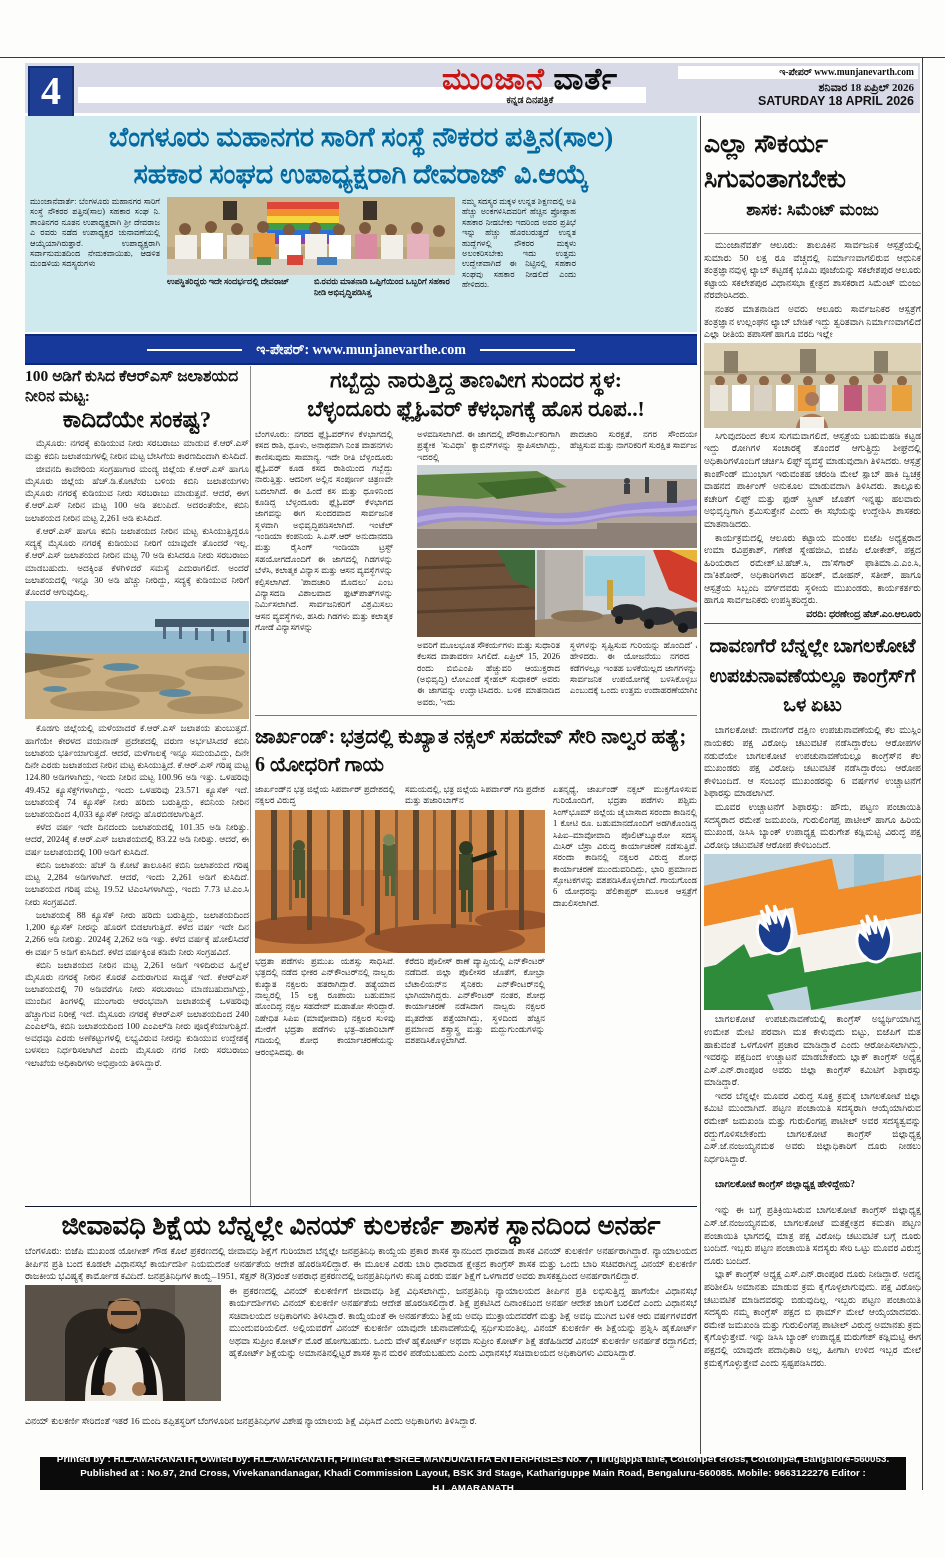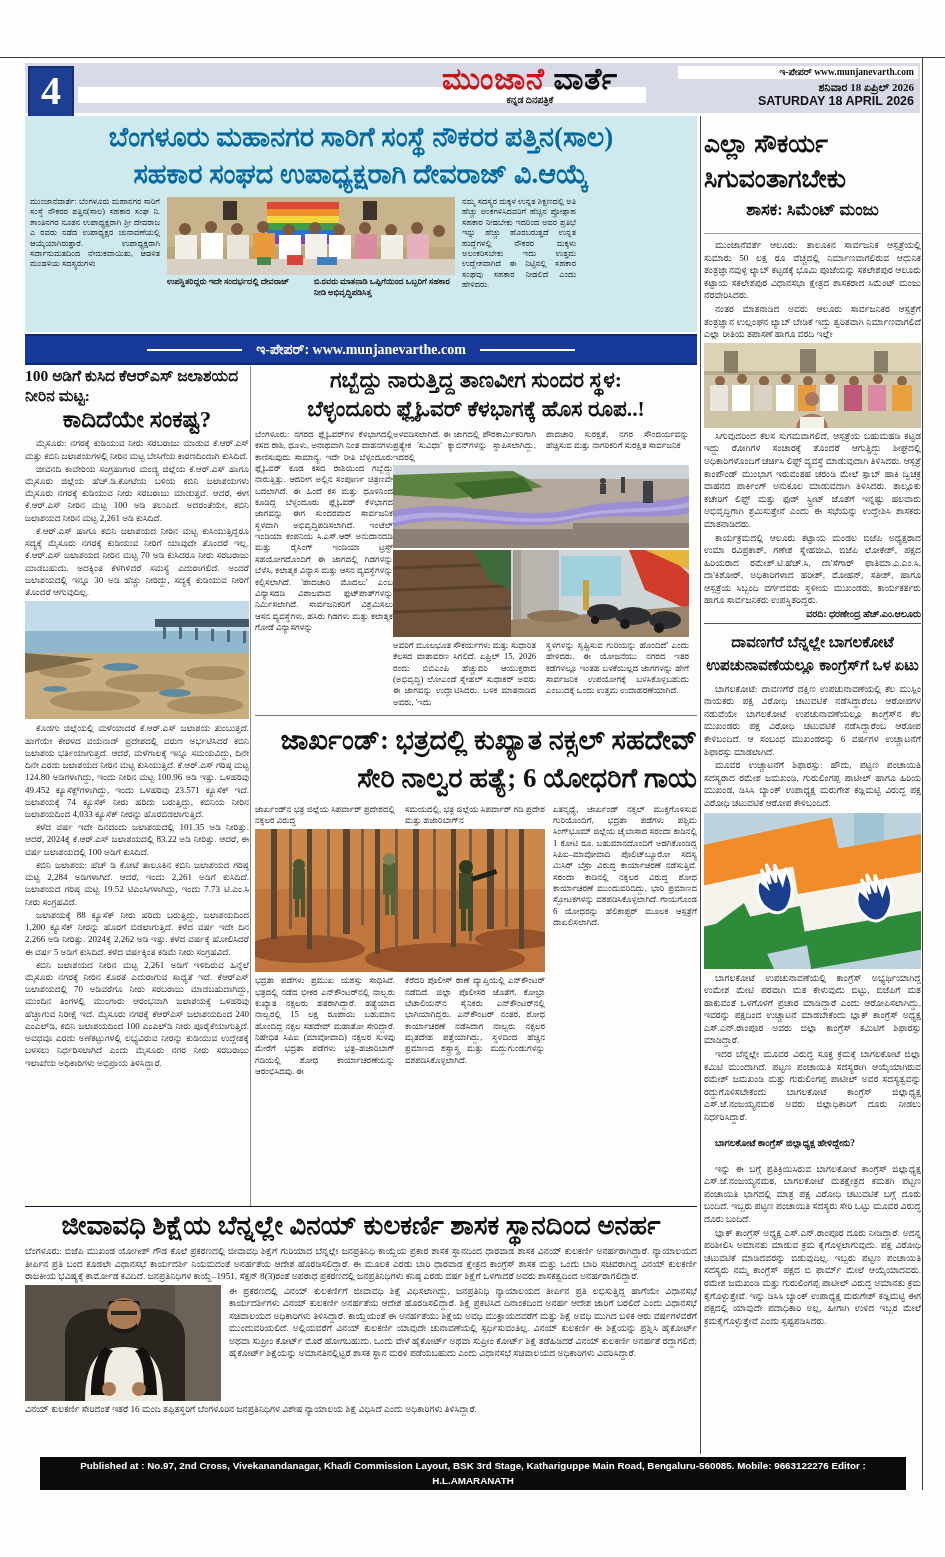--- a/index.html
+++ b/index.html
@@ -44,53 +44,53 @@
   .banner-dash{height:2px;width:95px;background:#fff}
   
   #left-col{left:25px;top:366px;width:224px;height:842px;overflow:hidden}
   #krs-h1{text-align:left;font-weight:bold;font-size:15.5px;line-height:1.3;margin:0}
   #krs-h2{text-align:center;font-weight:bold;font-size:23px;margin:1px 0 4px}
   .body-p{font-size:9px;line-height:1.36;text-align:justify;text-indent:11px;margin:0 0 1px}
   .photo{display:block;overflow:hidden}
   #krs-photo{width:224px;height:118px;margin:3px 0}
   #mid-col{left:255px;top:366px;width:442px;height:842px;overflow:hidden}
   .mid-h{text-align:center;font-size:21.5px;line-height:1.35;font-weight:bold;margin:0 0 5px}
-  #jh-h{text-align:right;font-size:27px;line-height:1.4;font-weight:bold;margin:0 0 6px}
-  #fly-row{display:flex;gap:0}
+  #jh-h{text-align:left;font-size:20px;line-height:1.4;font-weight:bold;margin:0 0 6px}
+  #fly-row{display:flex;gap:24px}
   #fly-c1{width:138px;flex:none}
   #fly-right{width:296px;flex:none}
   .two-col{display:flex;gap:10px}
   .two-col > div{width:50%}
   .small-p{font-size:8.6px;line-height:1.32;text-align:justify;margin:0}
   #fly-photo1{width:296px;height:83px;margin-top:2px}
   #fly-photo2{width:296px;height:87px;margin-top:2px;margin-bottom:3px}
   #mid-divider{border:0;border-top:1px solid #777;margin:7px 0 6px}
   #jh-row{display:flex;gap:8px}
   #jh-left{width:290px;flex:none}
   #jh-photo{width:290px;height:143px;margin:3px 0}
   #jh-c3{width:144px;flex:none}
   
   #right-col{left:704px;top:126px;width:217px;height:1328px;overflow:hidden}
   #manju-h{text-align:left;font-size:25px;line-height:1.4;font-weight:bold;margin:0}
   #manju-sub{text-align:center;font-size:16.5px;font-weight:bold;margin:4px 0 5px;border-bottom:1px solid #999;padding-bottom:13px}
   .rp{font-size:9.2px;line-height:1.37;text-align:justify;text-indent:11px;margin:0 0 1px}
   #manju-photo{width:217px;height:85px;margin:2px 0}
   #byline{text-align:right;font-weight:bold;font-size:9.5px;margin:2px 0 3px}
   #right-divider{border:0;border-top:1px solid #555;margin:2px 0 7px}
-  #bag-h{text-align:center;font-size:15px;line-height:1.55;font-weight:bold;margin:0 0 5px}
+  #bag-h{text-align:center;font-size:19px;line-height:1.55;font-weight:bold;margin:0 0 5px}
   #congress-photo{width:217px;height:156px;margin:3px 0}
   .rsub{font-weight:bold;font-size:9.4px;text-indent:11px;margin:14px 0}
   
   #bottom{left:25px;top:1206px;width:672px;height:248px;border-top:1px solid #0f172a;overflow:hidden}
   #kul-h{text-align:center;font-size:26px;font-weight:bold;margin:4px 0 4px}
   .bp{font-size:9.2px;line-height:1.36;text-align:justify;margin:0}
   #bottom-row{display:flex;gap:8px;margin-top:2px}
   #kulkarni-photo{width:196px;height:116px;flex:none}
   #bottom-row .bp{flex:1}
-  #bottom-p3{margin-top:2px}
+  #bottom-p3{margin-top:14px}
   
   #footer{left:40px;top:1457px;width:866px;height:33px;background:#0b0b0b;color:#fff;text-align:center;
           font-family:"Liberation Sans","DejaVu Sans",sans-serif;font-size:9.8px;font-weight:bold;
           display:flex;flex-direction:column;justify-content:center;line-height:1.45}
   svg{display:block}
 </style>
 </head>
 <body>
 
 <div class="abs" id="frame-top"></div>
@@ -459,14 +459,15 @@
         <circle cx="84" cy="104" r="7" fill="#a97c55"></circle>
           <circle cx="114" cy="104" r="7" fill="#a97c55"></circle>
       </svg>
     </div>
     <p class="bp">ಈ ಪ್ರಕರಣದಲ್ಲಿ ವಿನಯ್ ಕುಲಕರ್ಣಿಗೆ ಜೀವಾವಧಿ ಶಿಕ್ಷೆ ವಿಧಿಸಲಾಗಿದ್ದು, ಜನಪ್ರತಿನಿಧಿ ನ್ಯಾಯಾಲಯದ ತೀರ್ಪಿನ ಪ್ರತಿ ಲಭಿಸುತ್ತಿದ್ದ ಹಾಗೆಯೇ ವಿಧಾನಸಭೆ ಕಾರ್ಯದರ್ಶಿಗಳು ವಿನಯ್ ಕುಲಕರ್ಣಿ ಅನರ್ಹತೆಯ ಆದೇಶ ಹೊರಡಿಸಲಿದ್ದಾರೆ. ಶಿಕ್ಷೆ ಪ್ರಕಟಿಸಿದ ದಿನಾಂಕದಿಂದ ಅನರ್ಹ ಆದೇಶ ಜಾರಿಗೆ ಬರಲಿದೆ ಎಂದು ವಿಧಾನಸಭೆ ಸಚಿವಾಲಯದ ಅಧಿಕಾರಿಗಳು ತಿಳಿಸಿದ್ದಾರೆ. ಕಾಯ್ದೆಯಂತೆ ಈ ಅನರ್ಹತೆಯು ಶಿಕ್ಷೆಯ ಅವಧಿ ಮುಕ್ತಾಯದವರೆಗೆ ಮತ್ತು ಶಿಕ್ಷೆ ಅವಧಿ ಮುಗಿದ ಬಳಿಕ ಆರು ವರ್ಷಗಳವರೆಗೆ ಮುಂದುವರಿಯಲಿದೆ. ಅಲ್ಲಿಯವರೆಗೆ ವಿನಯ್ ಕುಲಕರ್ಣಿ ಯಾವುದೇ ಚುನಾವಣೆಯಲ್ಲಿ ಸ್ಪರ್ಧಿಸುವಂತಿಲ್ಲ. ವಿನಯ್ ಕುಲಕರ್ಣಿ ಈ ಶಿಕ್ಷೆಯನ್ನು ಪ್ರಶ್ನಿಸಿ ಹೈಕೋರ್ಟ್ ಅಥವಾ ಸುಪ್ರೀಂ ಕೋರ್ಟ್ ಮೊರೆ ಹೋಗಬಹುದು. ಒಂದು ವೇಳೆ ಹೈಕೋರ್ಟ್ ಅಥವಾ ಸುಪ್ರೀಂ ಕೋರ್ಟ್ ಶಿಕ್ಷೆ ತಡೆಹಿಡಿದರೆ ವಿನಯ್ ಕುಲಕರ್ಣಿ ಅನರ್ಹತೆ ರದ್ದಾಗಲಿದೆ; ಹೈಕೋರ್ಟ್ ಶಿಕ್ಷೆಯನ್ನು ಅಮಾನತಿನಲ್ಲಿಟ್ಟರೆ ಶಾಸಕ ಸ್ಥಾನ ಮರಳಿ ಪಡೆಯಬಹುದು ಎಂದು ವಿಧಾನಸಭೆ ಸಚಿವಾಲಯದ ಅಧಿಕಾರಿಗಳು ವಿವರಿಸಿದ್ದಾರೆ.</p>
   </div>
   <p class="bp" id="bottom-p3">ವಿನಯ್ ಕುಲಕರ್ಣಿ ಸೇರಿದಂತೆ ಇತರೆ 16 ಮಂದಿ ತಪ್ಪಿತಸ್ಥರಿಗೆ ಬೆಂಗಳೂರಿನ ಜನಪ್ರತಿನಿಧಿಗಳ ವಿಶೇಷ ನ್ಯಾಯಾಲಯ ಶಿಕ್ಷೆ ವಿಧಿಸಿದೆ ಎಂದು ಅಧಿಕಾರಿಗಳು ತಿಳಿಸಿದ್ದಾರೆ.</p>
 </div>
 
 <div class="abs" id="footer">
+  <div>Printed by : H.L.AMARANATH, Owned by: H.L.AMARANATH, Printed at : SREE MANJUNATHA ENTERPRISES No. 7, Tirugappa lane, Cottonpet cross, Cottonpet, Bangalore-560053.</div>
   <div>Published at : No.97, 2nd Cross, Vivekanandanagar, Khadi Commission Layout, BSK 3rd Stage, Kathariguppe Main Road, Bengaluru-560085. Mobile: 9663122276 Editor : H.L.AMARANATH</div>
 </div>
 
 </body></html>

